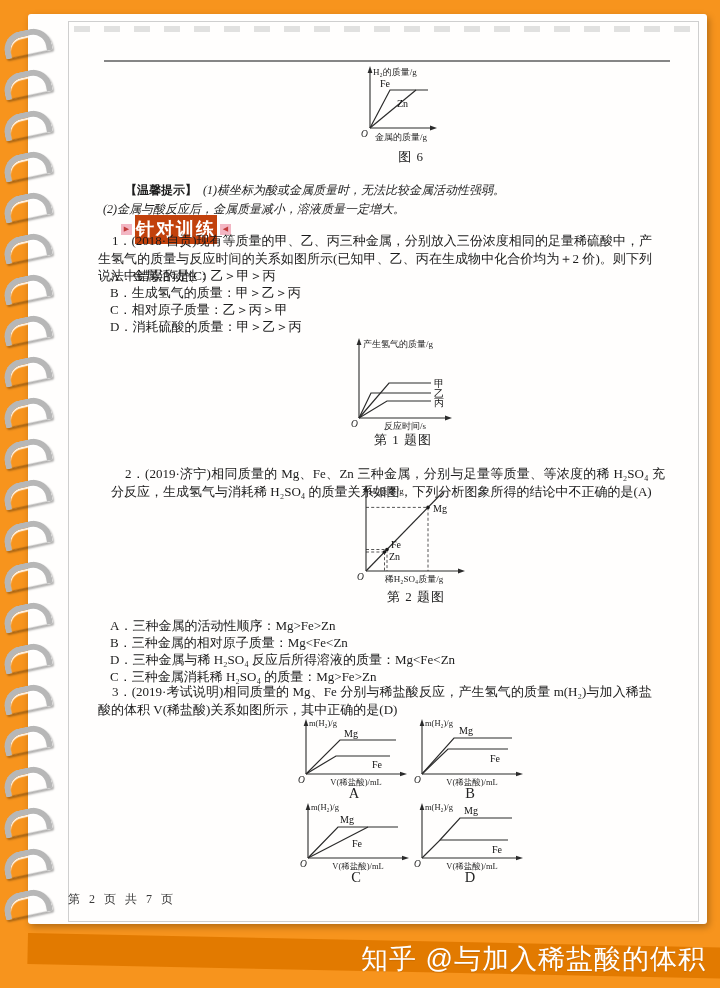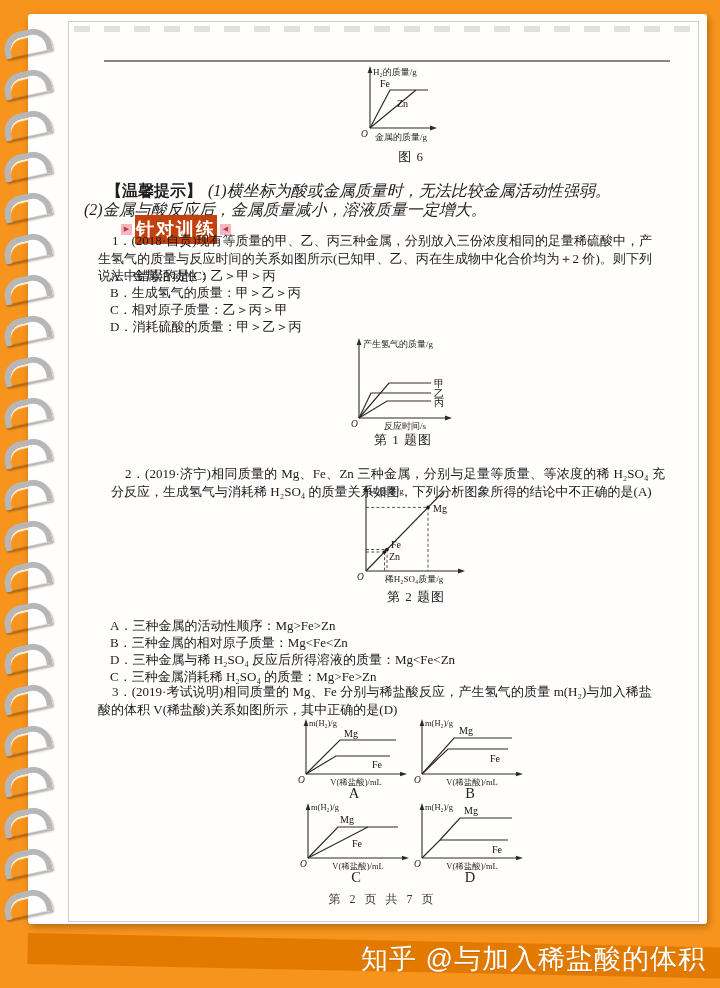--- a/index.html
+++ b/index.html
@@ -22,38 +22,38 @@
          background:repeating-linear-gradient(90deg,#dcdcdc 0 16px,transparent 16px 30px);
          filter:blur(.6px)}
   .rule{position:absolute;left:76px;top:46px;width:566px;height:2px;background:#868686}
 
   
   .ring{position:absolute;left:3px;width:36px;height:19px;border:6px solid #b7b7b7;border-bottom:none;
         border-radius:19px 19px 3px 3px / 19px 19px 2px 2px;transform:rotate(-12deg);
         box-shadow:inset 0 2px 1px rgba(255,255,255,.9), inset 0 -1px 1px rgba(0,0,0,.22), 1px 2px 2px rgba(0,0,0,.3)}
 
   
-  .tip{position:absolute;left:56px;top:167px;width:556px;font-size:16px;line-height:19px;
+  .tip{position:absolute;left:75px;top:167px;width:556px;font-size:12px;line-height:19px;
        color:#1e1e1e;font-style:italic}
   .tip .t{font-style:normal;font-weight:bold;margin-right:6px}
   .tip .l1{text-indent:22px}
 
   .pillrow{position:absolute;left:90px;top:201px;display:flex;align-items:center}
   .abox{width:11px;height:11px;background:#F3B6C3;color:#C23B3B;font-size:7px;line-height:11px;
         text-align:center;margin:0 3px;font-family:"DejaVu Sans",sans-serif}
   .pill{background:#c2410c;color:#fff;font-size:18px;font-weight:bold;padding:2px 1px 3px;
         font-family:"Liberation Sans","DejaVu Sans",sans-serif;letter-spacing:2px}
 
   .para{position:absolute;left:70px;width:554px;font-size:13px;line-height:17.5px;color:#1b1b1b;
         text-indent:14px;text-align:justify}
   .opts{position:absolute;left:82px;font-size:13px;line-height:17px;color:#1b1b1b}
 
   .cap{position:absolute;font-size:13px;color:#222;text-align:center;letter-spacing:1px}
   .figwrap{position:absolute}
-  .footer{position:absolute;left:40px;top:877px;width:629px;text-align:center;font-size:12px;
+  .footer{position:absolute;left:40px;top:877px;width:629px;text-align:left;font-size:12px;
           letter-spacing:3px;color:#3a3a3a}
 
   
   svg{display:block}
   .ax{stroke:#2b2b2b;stroke-width:1.1;fill:none}
   .cv{stroke:#2b2b2b;stroke-width:1.2;fill:none}
   .dash{stroke:#2b2b2b;stroke-width:.8;fill:none;stroke-dasharray:3 2.2}
   .ah{fill:#2b2b2b}
   .glab{font-size:9px;fill:#1f1f1f}
   .glab2{font-size:8.5px;fill:#1f1f1f}

